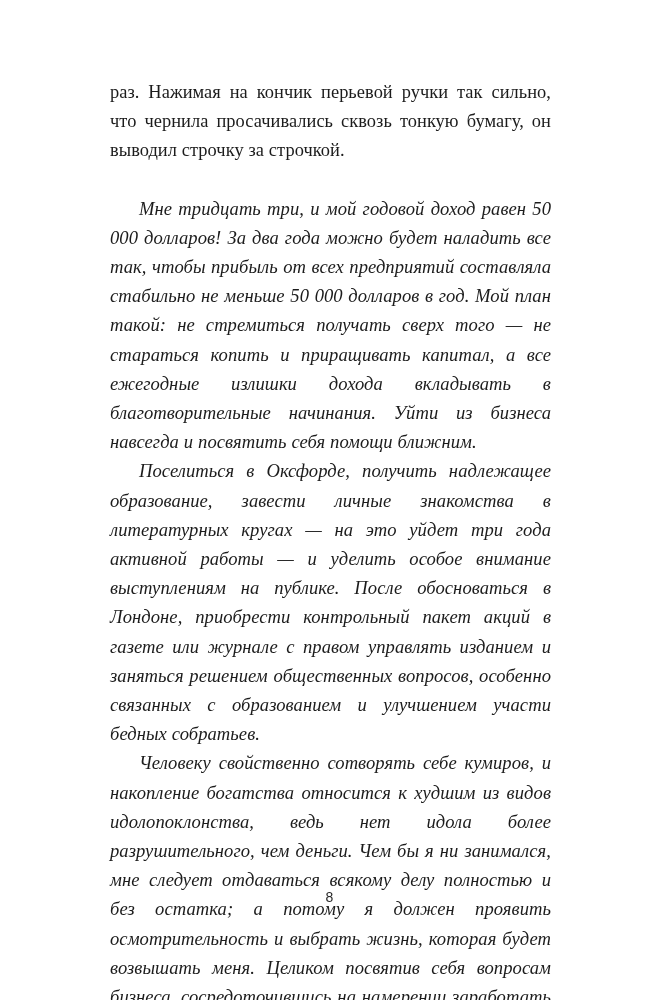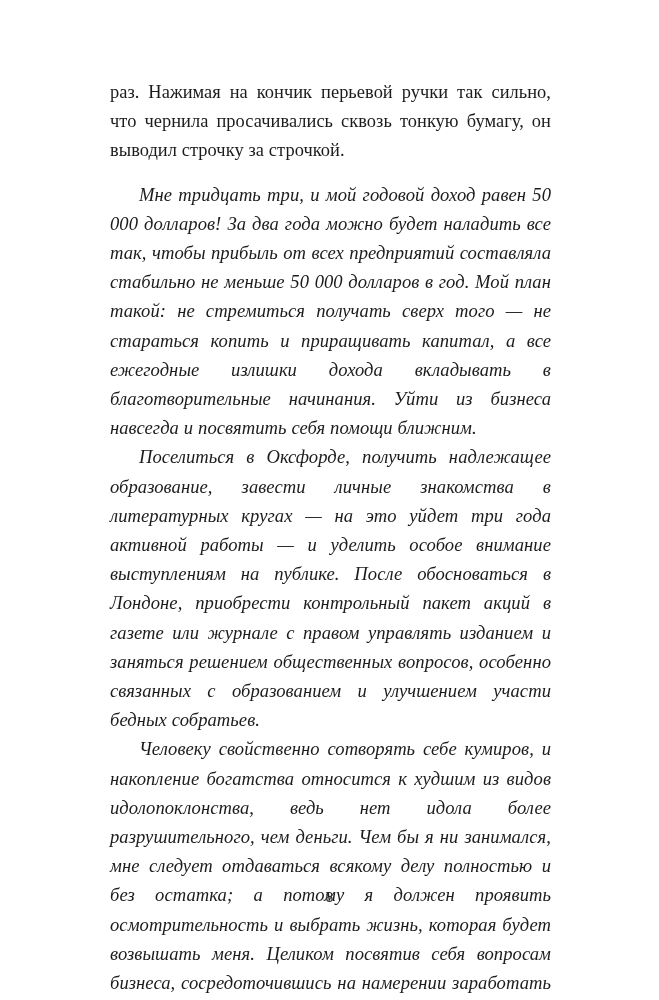--- a/index.html
+++ b/index.html
@@ -47,21 +47,21 @@
     text-indent: 0;
   }
 
   p.body-italic {
     font-style: italic;
     text-indent: 29px;
     font-size: 18.6px;
   }
 
   p.gap-before {
-    margin-top: 14px;
+    margin-top: 28px;
   }
 
   
   p:last-child { text-align-last: left; }
   p { text-align-last: left; }
 
   #page-number {
     position: absolute;
     left: 0;
     top: 889px;

